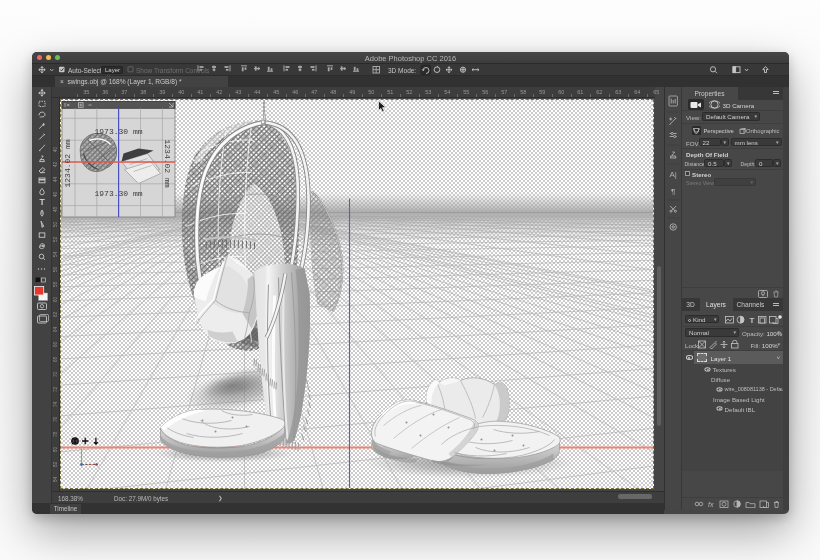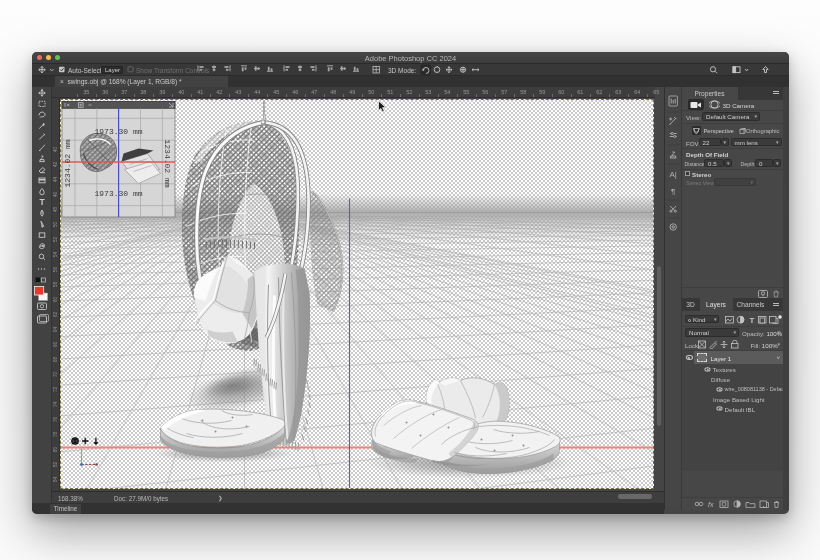--- a/index.html
+++ b/index.html
@@ -61,21 +61,21 @@
   border-radius:50%; background:#cfcfcf; }
 svg { display:block; }
 </style></head>
 <body>
 <div id="page">
 <div id="win">
   <div id="titlebar">
     <div class="tl" style="left:4.5px; background:#ec6a5e;"></div>
     <div class="tl" style="left:13.5px; background:#f5bf4f;"></div>
     <div class="tl" style="left:22.5px; background:#61c554;"></div>
-    <div id="title">Adobe Photoshop CC 2024</div>
+    <div id="title">Adobe Photoshop CC 2016</div>
   </div>
   <div id="opts">
     <svg class="abs" style="left:0;top:0;" width="757" height="11.5" viewBox="0 0 757 11.5">
       <g transform="translate(10,5.7)" stroke="#cfcfcf" stroke-width="0.9" fill="none">
         <path d="M0,-3.2 V3.2 M-3.2,0 H3.2 M0,-3.2 l-1.2,1.4 M0,-3.2 l1.2,1.4 M0,3.2 l-1.2,-1.4 M0,3.2 l1.2,-1.4 M-3.2,0 l1.4,-1.2 M-3.2,0 l1.4,1.2 M3.2,0 l-1.4,-1.2 M3.2,0 l-1.4,1.2"></path>
       </g>
       <path d="M18,5 l1.7,2 1.7,-2" stroke="#bbb" stroke-width="0.8" fill="none"></path>
       <rect x="27" y="2.8" width="5.5" height="5.5" rx="1" fill="#c8c8c8"></rect>
       <path d="M28.2,5.5 l1.3,1.4 2,-2.6" stroke="#383838" stroke-width="1" fill="none"></path>
       <g transform="translate(0,-13.7)">

